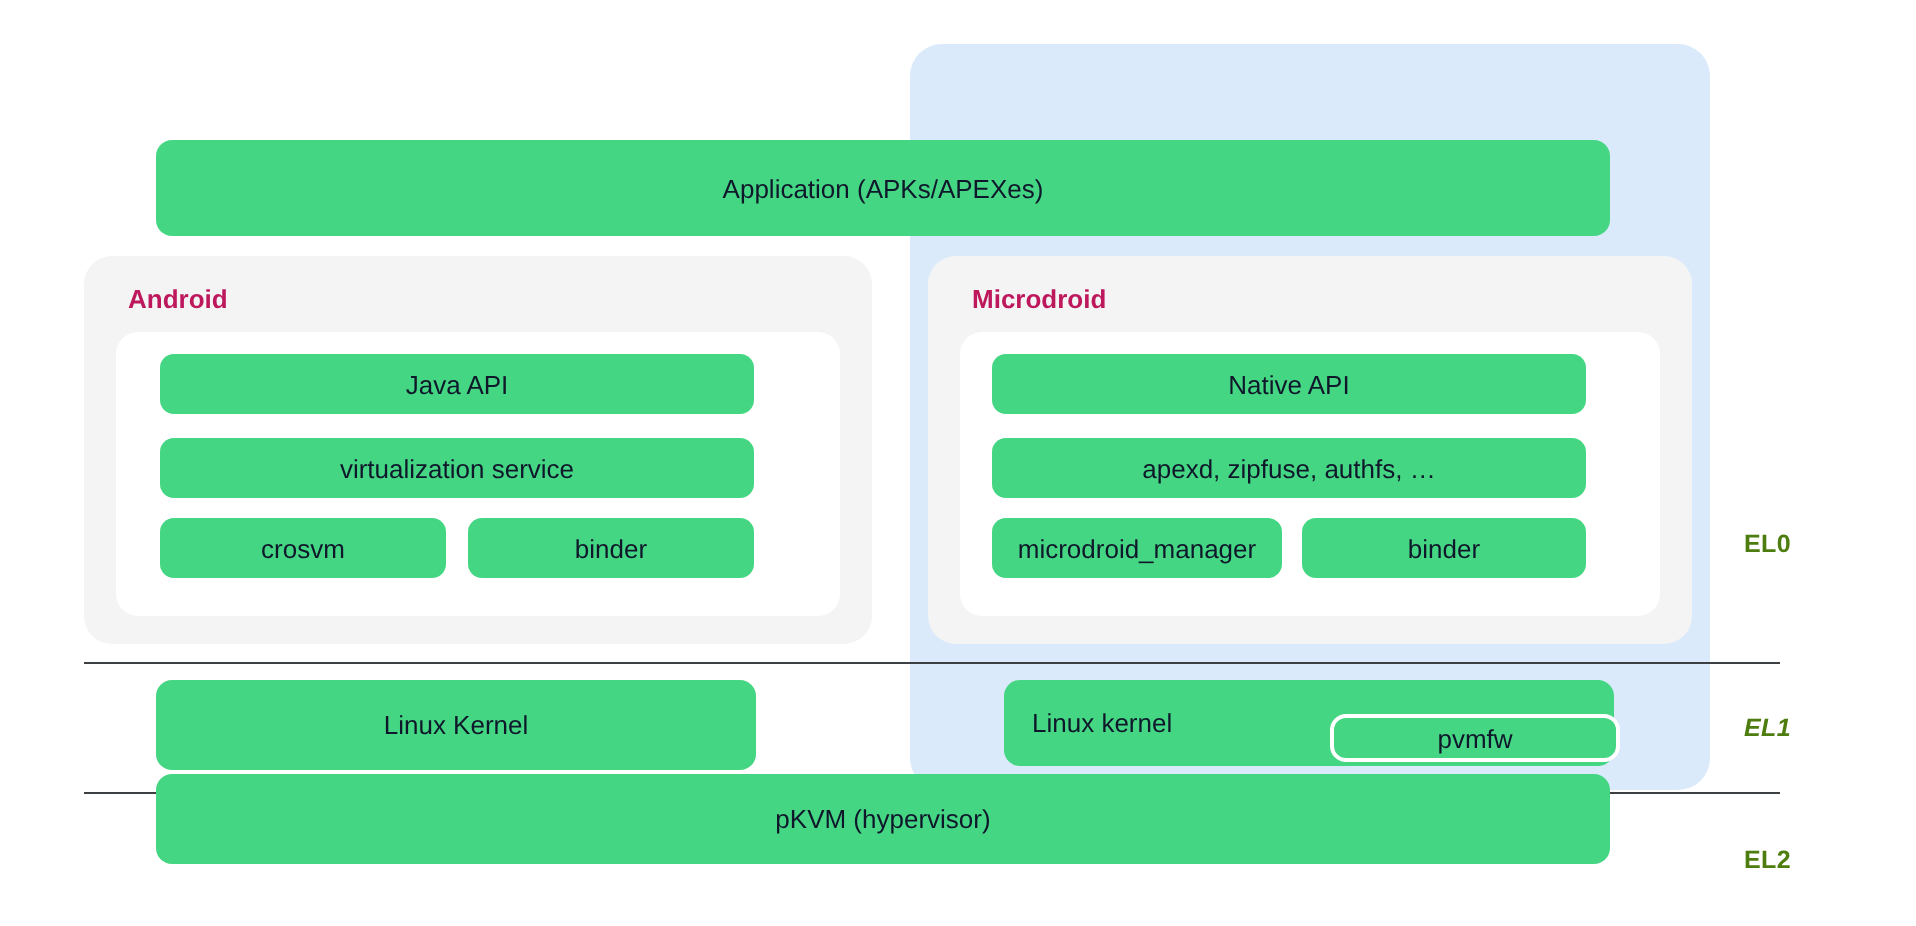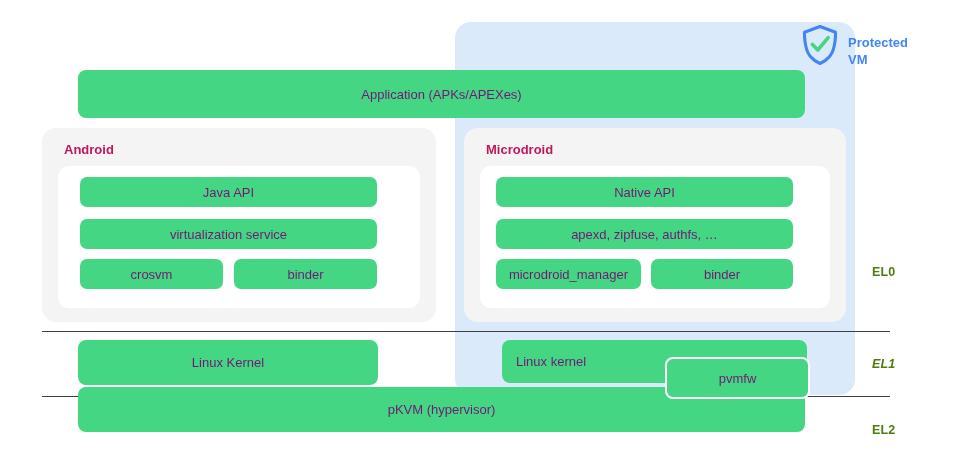--- a/index.html
+++ b/index.html
@@ -73,21 +73,21 @@
   }
   .el-label.el0 { top: 265px; }
   .el-label.el1 { top: 357px; font-style: italic; }
   .el-label.el2 { top: 423px; }
 
   
   .gbox {
     position: absolute;
     background: #45d684;
     border-radius: 7px;
-    color: #701a75;
+    color: #0f172a;
     font-size: 13px;
     display: flex;
     align-items: center;
     justify-content: center;
     text-align: center;
     box-sizing: border-box;
   }
   .gbox.left-align {
     justify-content: flex-start;
     padding-left: 14px;
@@ -153,46 +153,36 @@
   .b-mdmgr    { left: 496px; top: 259px; width: 145px; height: 30px; }
   .b-binder-m { left: 651px; top: 259px; width: 142px; height: 30px; }
 
   
   .b-kernel-l { left: 78px;  top: 340px; width: 300px; height: 45px; border-radius: 8px; }
   .b-kernel-r { left: 502px; top: 340px; width: 305px; height: 43px; border-radius: 8px; }
   .b-pvmfw {
     left: 665px;
     top: 357px;
     width: 145px;
-    height: 42px;
+    height: 24px;
     border-radius: 8px;
     border: 2.5px solid #ffffff;
     z-index: 4;
   }
 
   
   .b-pkvm { left: 78px; top: 387px; width: 727px; height: 45px; border-radius: 8px; }
 </style>
 </head>
 <body>
 
 <div id="stage">
 
   <div class="pvm-panel"></div>
 
-  <div class="pvm-legend">
-    <span>
-      <svg class="shield-icon" viewBox="0 0 40 42" xmlns="http://www.w3.org/2000/svg">
-        <path d="M20 2.5 L35.5 8.2 C35.5 8.2 36.2 24.5 29.6 32.6 C26.2 36.8 20 39.5 20 39.5 C20 39.5 13.8 36.8 10.4 32.6 C3.8 24.5 4.5 8.2 4.5 8.2 Z" fill="none" stroke="#4285f4" stroke-width="3.1" stroke-linejoin="round"></path>
-        <path d="M12.4 20.4 L17.8 26.0 L28.2 13.6" fill="none" stroke="#45d684" stroke-width="3.6" stroke-linecap="round" stroke-linejoin="round"></path>
-      </svg>
-    </span>
-    <span class="pvm-legend-text">Protected
-VM</span>
-  </div>
 
   <div class="gbox app-bar">Application (APKs/APEXes)</div>
 
   <div class="os-panel android">
     <div class="os-title">Android</div>
     <div class="os-card"></div>
   </div>
 
   <div class="gbox b-java">Java API</div>
   <div class="gbox b-crosvm">crosvm</div>

